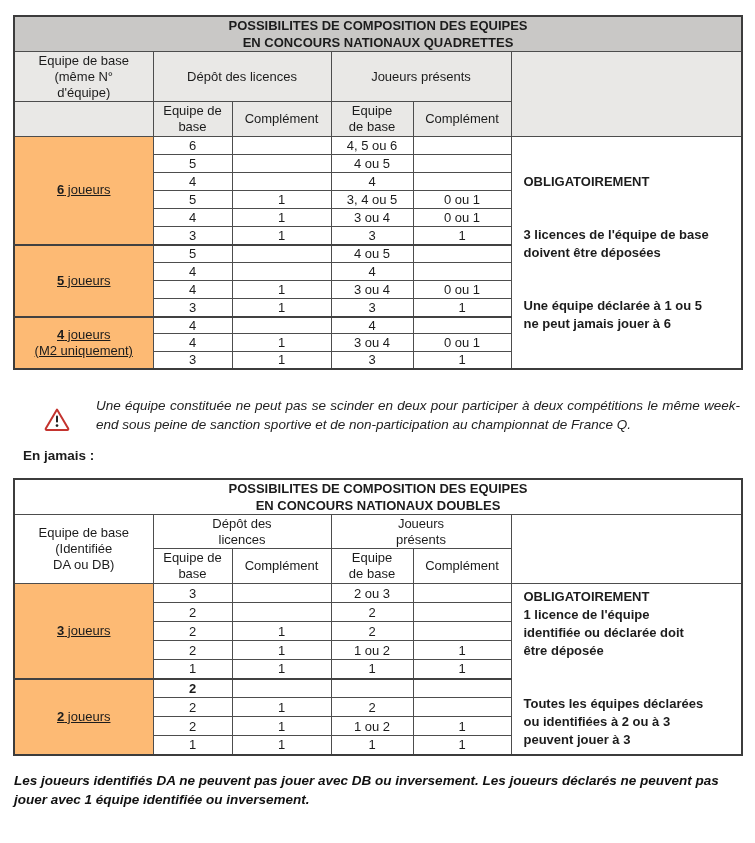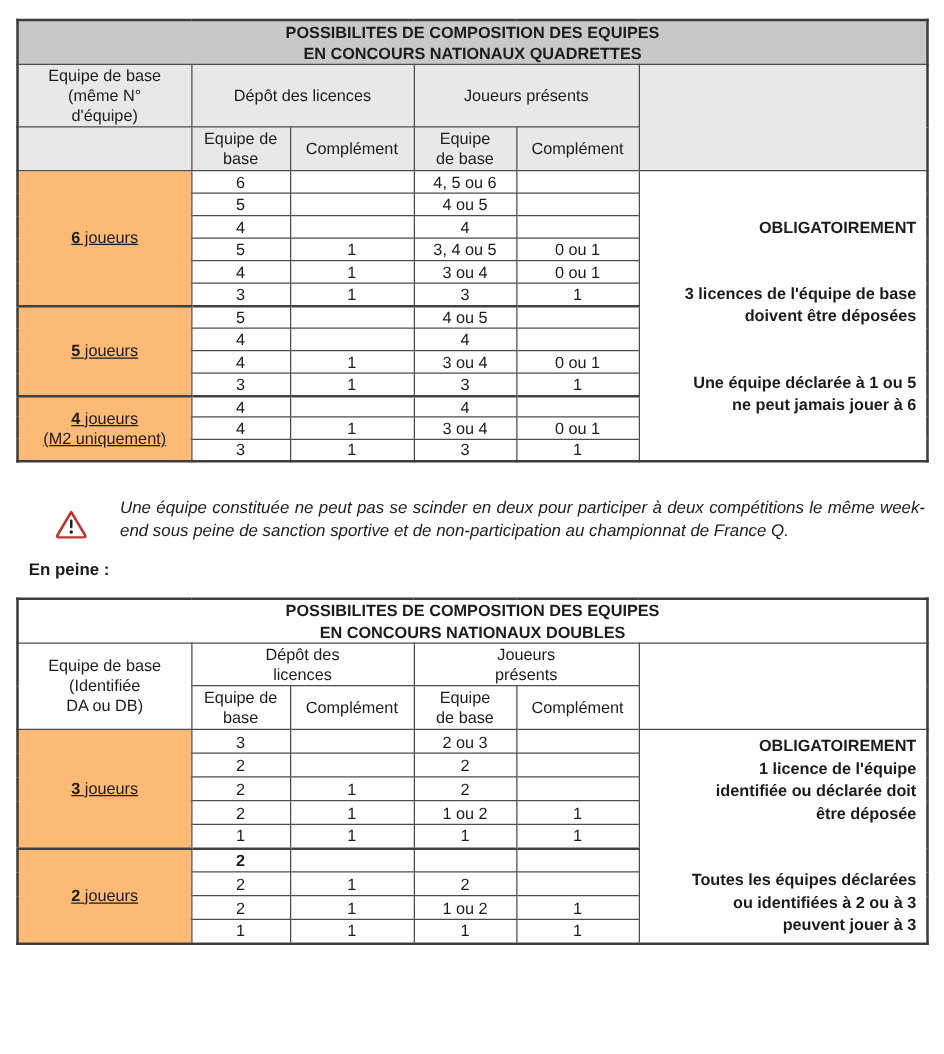--- a/index.html
+++ b/index.html
@@ -23,21 +23,21 @@
   .hrow1-t1 { height:50px; }
   .hrow1-t2 { height:34px; }
   .hrow2 { height:35px;margin-left:36px; }
   .hdr, .subhdr { white-space:pre-line; line-height:16px; font-size:13px; }
   .subhdr { white-space:pre-line; }
   .group-cell { line-height:16px; background:#fdba74;text-decoration:underline; }
   .b { font-weight:bold; }
   .dcell { line-height:15px; }
   .gtop { border-top:2px solid #414141; }
   .note-cell {
-    text-align:right; vertical-align:middle; padding:0 8px 0 12px;
+    text-align:left; vertical-align:middle; padding:0 8px 0 12px;
     font-weight:bold; background:#fff;
   }
   .npara { white-space:pre-line; line-height:18px; font-size:13px; }
   .npara + .npara { margin-top:35px; }
   .warning-row { display:flex; align-items:flex-end; margin:26px 15px 0 44px; }
   .warning-icon-box { flex:0 0 auto; padding-top:3px; }
   .warning-text {
     font-style:italic; text-align:justify; line-height:19px; font-size:13.5px;
     margin-left:26px; color:#222;
   }
@@ -180,21 +180,21 @@
     <div class="warning-icon-box">
       <svg width="26" height="24" viewBox="0 0 26 24">
         <path d="M13 2.6 L24.2 21.4 a1 1 0 0 1 -0.86 1.5 H2.66 a1 1 0 0 1 -0.86 -1.5 Z" fill="#ffffff" stroke="#c4342f" stroke-width="2" stroke-linejoin="round"></path>
         <rect x="12" y="8.6" width="2" height="7" rx="0.8" fill="#222222"></rect>
         <circle cx="13" cy="18.6" r="1.35" fill="#222222"></circle>
       </svg>
     </div>
     <div class="warning-text">Une équipe constituée ne peut pas se scinder en deux pour participer à deux compétitions le même week-end sous peine de sanction sportive et de non-participation au championnat de France Q.</div>
   </div>
 
-  <div class="section-heading" style="padding-top:14px">En peine :</div>
+  <div class="section-heading" style="padding-top:14px">En jamais :</div>
 
   <table class="t2">
     <colgroup>
       <col style="width:139px">
         <col style="width:79px">
         <col style="width:99px">
       <col style="width:82px">
         <col style="width:98px">
         <col style="width:231px">
     </colgroup>
@@ -284,14 +284,15 @@
         </tr>
         <tr style="height: 19px;">
           <td class="dcell">1</td>
           <td class="dcell">1</td>
           <td class="dcell">1</td>
           <td class="dcell">1</td>
         </tr>
       </tbody>
   </table>
 
+  <div class="footer-note">Les joueurs identifiés DA ne peuvent pas jouer avec DB ou inversement. Les joueurs déclarés ne peuvent pas jouer avec 1 équipe identifiée ou inversement.</div>
 
 </div>
 
 </body></html>

